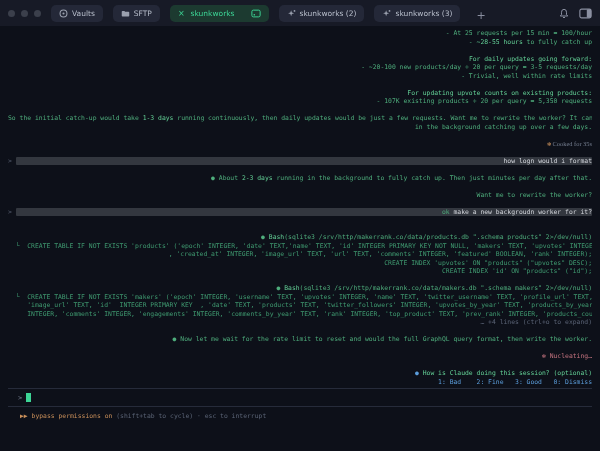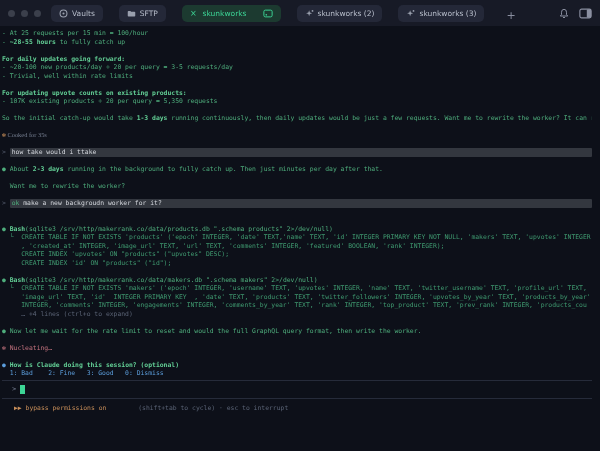--- a/index.html
+++ b/index.html
@@ -3,55 +3,55 @@
 <meta charset="utf-8">
 <style>
   * { margin:0; padding:0; box-sizing:border-box; }
   html,body { width:600px; height:451px; overflow:hidden; }
   body { background:#0d1019; font-family:"DejaVu Sans", sans-serif; }
 
   
   .tabbar { height:26px; background:#171a26; display:flex; align-items:center; padding:0 8px; }
   .traffic { display:flex; gap:6px; margin-right:10px; }
   .tl-dot { width:7px; height:7px; border-radius:50%; background:#3b3f4b; }
-  .tabs { display:flex; gap:16px; align-items:flex-end; flex:1; }
+  .tabs { display:flex; gap:10px; align-items:flex-end; flex:1; }
   .tab { height:17px; display:flex; align-items:center; gap:4px; background:#242838; border-radius:5px; padding:0 8px; color:#b9bfcc; font-size:7.5px; cursor:default; }
   .tab .ticon { display:flex; align-items:center; }
   .tab.active { background:#1c3a30; color:#3cd495; }
   .tab.active .x { color:#3cd495; font-size:8px; margin-right:2px; }
   .badge-ic { margin-left:12px; }
   .newtab { color:#8a8fa0; font-size:11px; margin-left:6px; }
   .rightics { display:flex; gap:10px; align-items:center; }
 
   
-  .term { position:relative; padding:3px 8px 0 2px; font-family:"DejaVu Sans Mono","DejaVu Sans",monospace; }
+  .term { position:relative; padding:3px 8px 0 8px; font-family:"DejaVu Sans Mono","DejaVu Sans",monospace;text-align:right; }
   .line { height:8.5px; line-height:8.6px; font-size:6.4px; white-space:pre; overflow:hidden; }
   .user-line { display:flex; }
   .user-line .prompt { flex:0 0 auto; }
   .user-bar { flex:1; background:#33373f; padding-left:2px; border-radius:1px; }
   .t-g    { color:#4ead7c; }
-  .t-gb   { color:#63d096; font-weight:bold; }
+  .t-gb   { color:#63d096; font-weight:normal; }
   .t-out  { color:#3f9a70; }
   .t-dim  { color:#5a6375; }
   .t-dimb { color:#6b7488; font-weight:bold; }
   .t-u    { color:#d4d7dd; }
   .t-ug   { color:#4ead7c; }
   .t-blue { color:#5b9ddb; }
   .t-pink { color:#c4737f;margin-top:28px; }
   .t-amber{ color:#c98f5a; }
   .t-gray { color:#767f91;font-family:Liberation Serif, serif; }
 
   
   .inputbox { margin-top:2px; height:19px; border-top:1px solid #262b3a; border-bottom:1px solid #262b3a;
               display:flex; align-items:center; padding-left:10px;
               font-family:"DejaVu Sans Mono",monospace; font-size:6.8px; }
   .inputbox .p { color:#767f91; margin-right:4px; }
   .cursor { display:inline-block; width:4.5px; height:9px; background:#3cd495; }
   .statusbar { height:18px; display:flex; align-items:center; padding-left:12px;
-               font-family:"DejaVu Sans Mono","DejaVu Sans",monospace; font-size:6.4px; white-space:pre;gap:28px; }
+               font-family:"DejaVu Sans Mono","DejaVu Sans",monospace; font-size:6.4px; white-space:pre; }
 </style>
 </head>
 <body>
 
 <div class="tabbar">
   <div class="traffic">
     <span class="tl-dot"></span>
     <span class="tl-dot"></span>
     <span class="tl-dot"></span>
   </div>
@@ -125,24 +125,25 @@
       <div class="line"><span class="t-g">- </span><span class="t-gb">~28-55 hours</span><span class="t-g"> to fully catch up</span></div>
       <div class="line">&nbsp;</div>
       <div class="line"><span class="t-gb">For daily updates going forward:</span></div>
       <div class="line"><span class="t-g">- ~20-100 new products/day ÷ 20 per query = 3-5 requests/day</span></div>
       <div class="line"><span class="t-g">- Trivial, well within rate limits</span></div>
       <div class="line">&nbsp;</div>
       <div class="line"><span class="t-gb">For updating upvote counts on existing products:</span></div>
       <div class="line"><span class="t-g">- 107K existing products ÷ 20 per query = 5,350 requests</span></div>
       <div class="line">&nbsp;</div>
       <div class="line"><span class="t-g">So the initial catch-up would take </span><span class="t-gb">1-3 days</span><span class="t-g"> running continuously, then daily updates would be just a few requests. Want me to rewrite the worker? It can run</span></div>
+      <div class="line"><span class="t-g">  in the background catching up over a few days.</span></div>
       <div class="line">&nbsp;</div>
       <div class="line"><span class="t-amber">✻</span><span class="t-gray"> Cooked for 35s</span></div>
       <div class="line">&nbsp;</div>
-      <div class="line user-line"><span class="t-dim prompt">&gt; </span><span class="user-bar"><span class="t-u">how take would i ttake</span></span></div>
+      <div class="line user-line"><span class="t-dim prompt">&gt; </span><span class="user-bar"><span class="t-u">how logn would i format</span></span></div>
       <div class="line">&nbsp;</div>
       <div class="line"><span class="t-g">● About </span><span class="t-gb">2-3 days</span><span class="t-g"> running in the background to fully catch up. Then just minutes per day after that.</span></div>
       <div class="line">&nbsp;</div>
       <div class="line"><span class="t-g">  Want me to rewrite the worker?</span></div>
       <div class="line">&nbsp;</div>
       <div class="line user-line"><span class="t-dim prompt">&gt; </span><span class="user-bar"><span class="t-ug">ok</span><span class="t-u"> make a new backgroudn worker for it?</span></span></div>
       <div class="line">&nbsp;</div>
       <div class="line">&nbsp;</div>
       <div class="line"><span class="t-g">● </span><span class="t-gb">Bash</span><span class="t-g">(sqlite3 /srv/http/makerrank.co/data/products.db ".schema products" 2&gt;/dev/null)</span></div>
       <div class="line"><span class="t-out">  └  CREATE TABLE IF NOT EXISTS 'products' ('epoch' INTEGER, 'date' TEXT,'name' TEXT, 'id' INTEGER PRIMARY KEY NOT NULL, 'makers' TEXT, 'upvotes' INTEGER</span></div>

